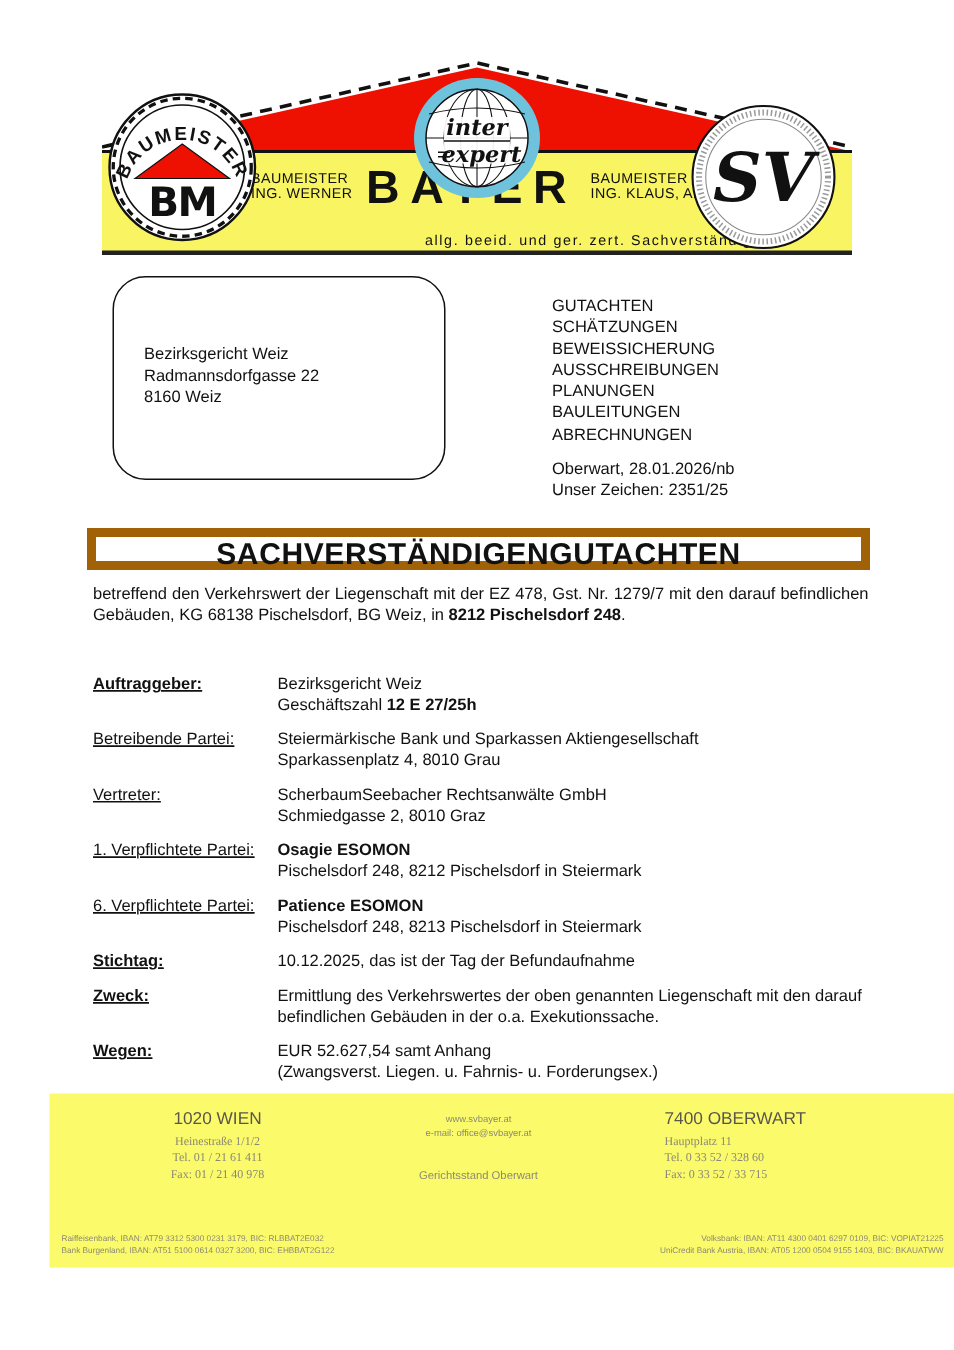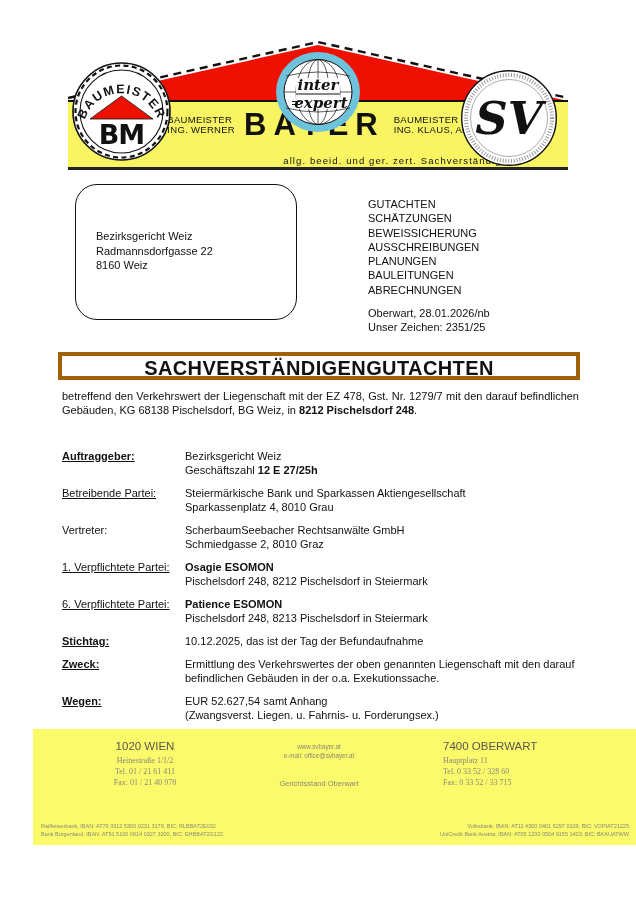--- a/index.html
+++ b/index.html
@@ -23,29 +23,29 @@
 
   
   .recipient{position:absolute;left:75px;top:184px;width:222px;height:136px;box-sizing:border-box;
              border:1.6px solid #111;border-radius:22px;padding:44px 0 0 20px;
              font-size:11px;line-height:14.5px;}
   .right-block{position:absolute;left:368px;top:197px;font-size:11px;line-height:14.3px;}
   .meta-block{margin-top:9px;}
 
   
   .title-box{position:absolute;left:58px;top:352px;width:522px;height:28px;box-sizing:border-box;
-             border:4px solid #a16207;text-align:center;font-size:20px;font-weight:bold;
+             border:6px solid #a16207;text-align:center;font-size:20px;font-weight:bold;
              line-height:24px;letter-spacing:.4px;}
   .intro{position:absolute;left:62px;top:389px;width:517px;font-size:11px;line-height:14.3px;
          text-align:justify;}
 
   
   .fields{position:absolute;left:62px;top:449px;width:520px;font-size:11px;line-height:14px;}
   .frow{display:flex;margin-bottom:9px;}
-  .flabel{width:123px;flex:none;}
+  .flabel{width:123px;flex:none;text-decoration:underline;}
   .fvalue{flex:1;}
   .u{text-decoration:underline;}
   .b{font-weight:bold;}
 
   
   .footer{position:absolute;left:33px;top:729px;width:572px;height:116px;background:#fbfa6b;
           color:#8b8976;padding-left:32px;}
   .f-left{position:absolute;left:28px;top:11px;width:168px;text-align:center;}
   .f-right{position:absolute;right:12px;top:11px;width:182px;}
   .f-city{font-size:11.5px;color:#5a564c;margin-bottom:3px;}

